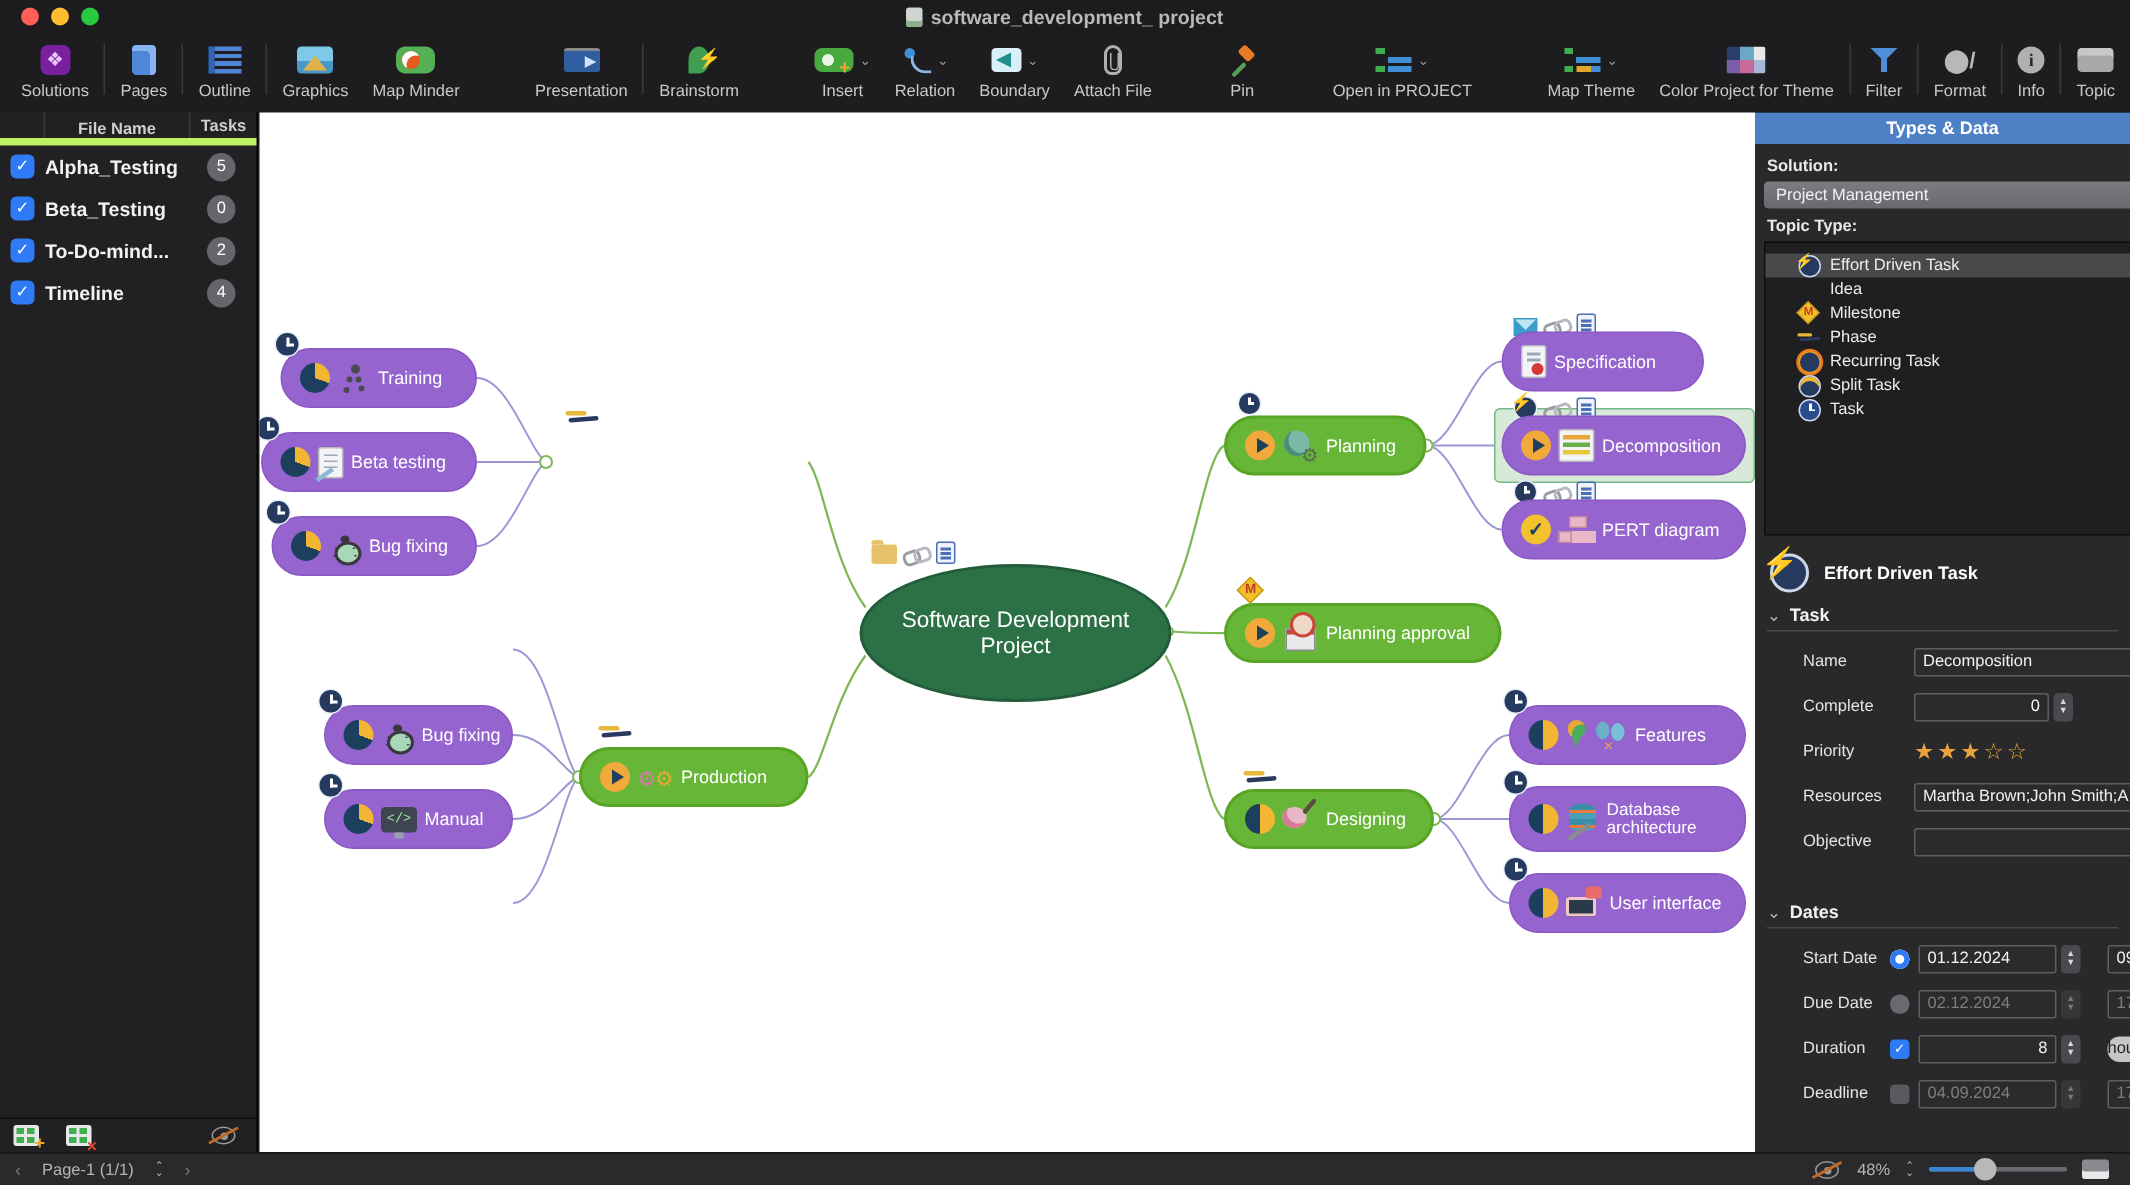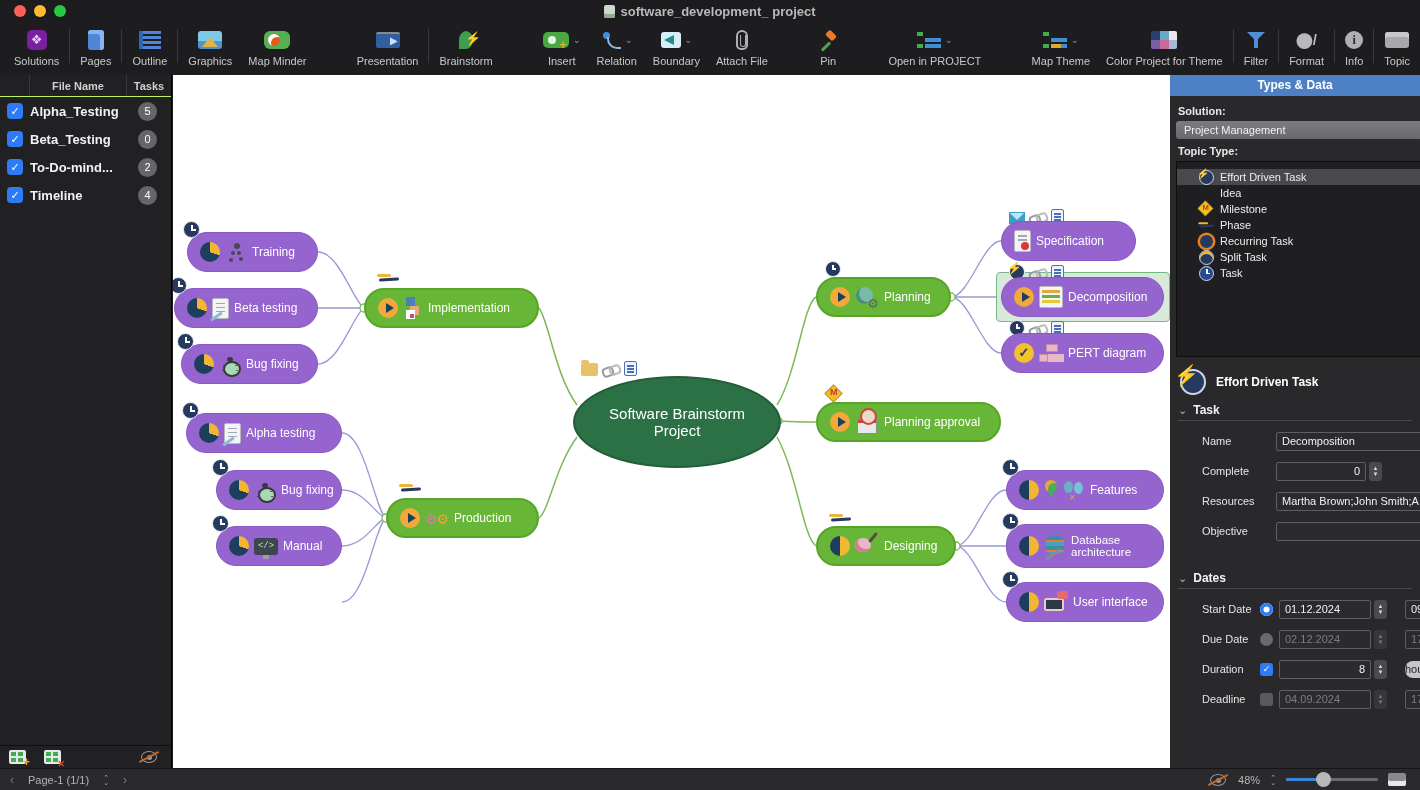--- a/index.html
+++ b/index.html
@@ -63,21 +63,21 @@
   .mi-colors i:nth-child(4){background:#7a5fa8;} .mi-colors i:nth-child(5){background:#c86a9a;} .mi-colors i:nth-child(6){background:#a8b8d8;}
   .mi-filter{width:18px;height:18px;}
   .mi-filter::before{content:"";position:absolute;left:0;top:1px;border-left:9px solid transparent;border-right:9px solid transparent;border-top:9px solid #4f8fd8;}
   .mi-filter::after{content:"";position:absolute;left:7px;top:8px;width:4px;height:9px;background:#4f8fd8;}
   .mi-format{color:#b8b8ba;font-size:15px;font-weight:bold;}
   .mi-info{width:18px;height:18px;border-radius:50%;background:#b0b0b2;color:#2a2a2c;text-align:center;line-height:18px;font-size:12px;font-weight:bold;font-family:"Liberation Serif",serif;}
   .mi-topic{width:24px;height:16px;border-radius:3px;background:#a8a8aa;box-shadow:inset 0 5px 0 #c8c8ca;}
 
   
   .sidebar { position:absolute; left:0; top:75px; width:172px; bottom:22px; background:#212123; border-right:1px solid #000; }
-  .sb-head { display:flex; height:22px; align-items:center; color:#cfcfd1; font-size:11px; font-weight:bold; border-bottom:1px solid #bef264;}
+  .sb-head { display:flex; height:22px; align-items:center; color:#cfcfd1; font-size:11px; font-weight:bold; border-bottom:5px solid #bef264;}
   .sb-head .c1{width:30px;border-right:1px solid #3a3a3c;height:100%;}
   .sb-head .c2{flex:1;text-align:center;border-right:1px solid #3a3a3c;height:100%;line-height:22px;}
   .sb-head .c3{width:44px;text-align:center;line-height:22px;}
   .sb-row { display:flex; align-items:center; height:28px; color:#f2f2f4; font-size:13px; }
   .cbx { width:16px; height:16px; border-radius:4px; background:#2f7bf6; color:#fff; font-size:11px; text-align:center; line-height:16px; margin:0 7px; }
   .sb-name { flex:1;font-weight:bold; }
   .badge { width:19px; height:19px; border-radius:50%; background:#66666a; color:#fff; font-size:11px; text-align:center; line-height:19px; margin-right:14px; }
   .sb-bottom { position:absolute; left:0; right:0; bottom:0; height:23px; display:flex; align-items:center; border-top:1px solid #0e0e0e; }
   .pageico { width:17px; height:14px; background:#e8e8ea; border-radius:2px; position:relative; margin-left:9px; }
   .pageico i{position:absolute;left:2px;top:2px;width:5px;height:4px;background:#3fae4f;box-shadow:7px 0 0 #3fae4f,0 6px 0 #3fae4f,7px 6px 0 #3fae4f;}
@@ -454,66 +454,55 @@
           <circle cx="606" cy="346" r="3"></circle>
       </g>
     </svg>
 
     <div class="icluster" style="left:408px;top:283px">
       <span class="ticon i-folder"></span>
       <span class="ticon i-chain"></span>
       <span class="ticon i-docsm"></span>
     </div>
     <div class="center-ellipse">
-        <span>Software Brainstorm Project</span>
+        <span>Software Development Project</span>
       </div>
 
     <div class="pill purple" style="left:14px;top:157px;width:131px">
       <span class="badge-clock"></span>
       <span class="pie"></span>
       <span class="ticon i-run"></span>
       <span class="plabel">Training</span>
     </div>
     <div class="pill purple" style="left:1px;top:213px;width:144px">
       <span class="badge-clock"></span>
       <span class="pie"></span>
       <span class="ticon i-doc pen"></span>
       <span class="plabel">Beta testing</span>
     </div>
     <div class="pill purple" style="left:8px;top:269px;width:137px">
       <span class="badge-clock"></span>
       <span class="pie"></span>
       <span class="ticon i-bug"></span>
       <span class="plabel">Bug fixing</span>
     </div>
-    <div class="pill purple" style="left:13px;top:338px;width:156px">
-      <span class="badge-clock"></span>
-      <span class="pie"></span>
-      <span class="ticon i-doc pen"></span>
-      <span class="plabel">Alpha testing</span>
-    </div>
     <div class="pill purple" style="left:43px;top:395px;width:126px">
       <span class="badge-clock"></span>
       <span class="pie"></span>
       <span class="ticon i-bug"></span>
       <span class="plabel">Bug fixing</span>
     </div>
     <div class="pill purple" style="left:43px;top:451px;width:126px">
       <span class="badge-clock"></span>
       <span class="pie"></span>
       <span class="ticon i-code">&lt;/&gt;</span>
       <span class="plabel">Manual</span>
     </div>
 
     <span class="ticon i-phase" style="position:absolute;left:204px;top:198px"></span>
-    <div class="pill green" style="left:191px;top:213px;width:175px">
-      <span class="playbtn"></span>
-      <span class="ticon i-blocks"></span>
-      <span class="plabel">Implementation</span>
-    </div>
     <span class="ticon i-phase" style="position:absolute;left:226px;top:408px"></span>
     <div class="pill green" style="left:213px;top:423px;width:153px">
       <span class="playbtn"></span>
       <span class="ticon i-gears"></span>
       <span class="plabel">Production</span>
     </div>
 
     <span class="mini-clock" style="position:absolute;left:652px;top:186px"></span>
     <div class="pill green" style="left:643px;top:202px;width:135px">
       <span class="playbtn"></span>
@@ -635,20 +624,24 @@
     <div class="frow">
       <span class="fl">Name</span>
       <input class="tfield grow" value="Decomposition" style="">
     </div>
     <div class="frow">
       <span class="fl">Complete</span>
       <input class="tfield" style="width: 90px; text-align: right;" value="0">
       <span class="stepper">▲<br>▼</span>
     </div>
     <div class="frow">
+      <span class="fl">Priority</span>
+      <span class="stars">★★★☆☆</span>
+    </div>
+    <div class="frow">
       <span class="fl">Resources</span>
       <input class="tfield grow" value="Martha Brown;John Smith;A" style="">
     </div>
     <div class="frow">
       <span class="fl">Objective</span>
       <input class="tfield grow" value="" style="">
     </div>
 
     <div class="sect" style="margin-top:30px">
         <span>Dates</span>

